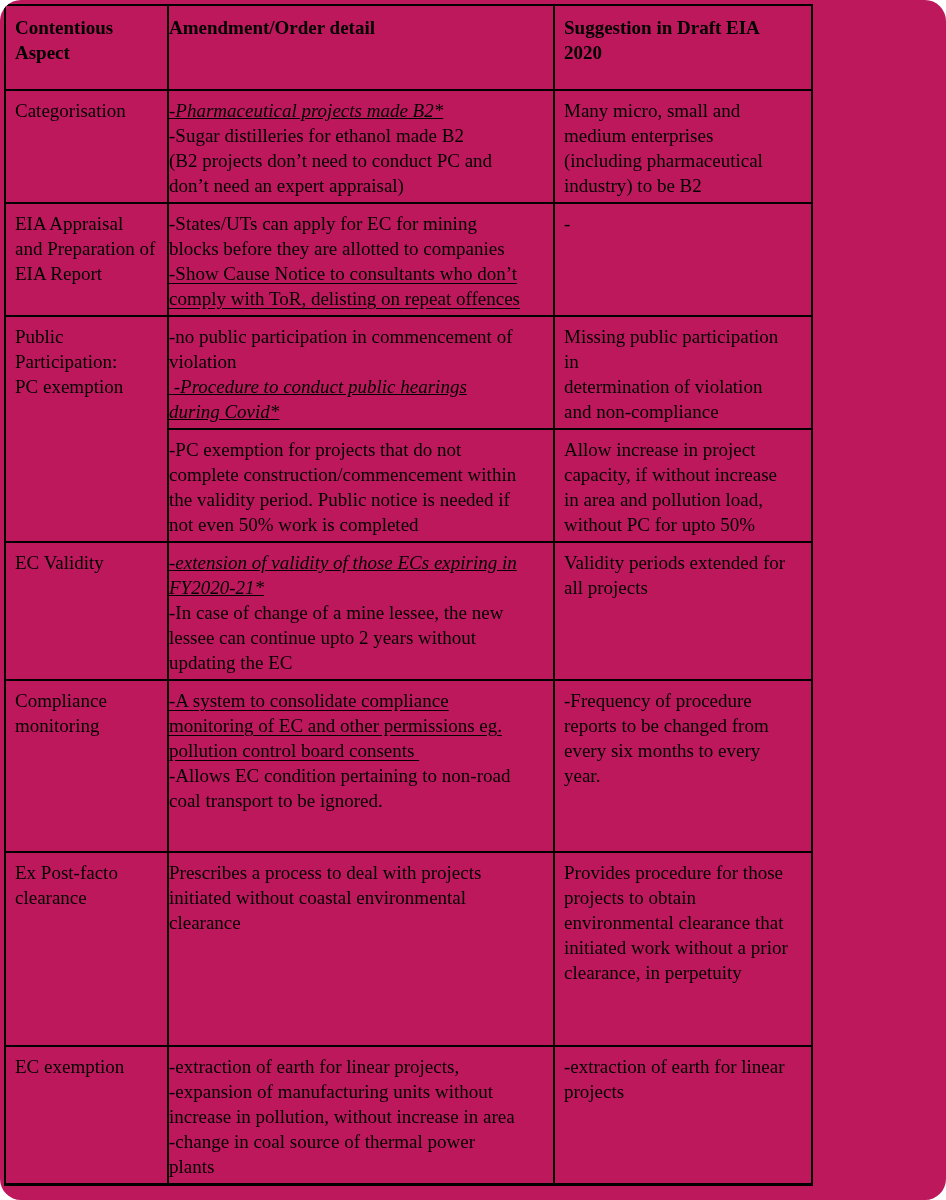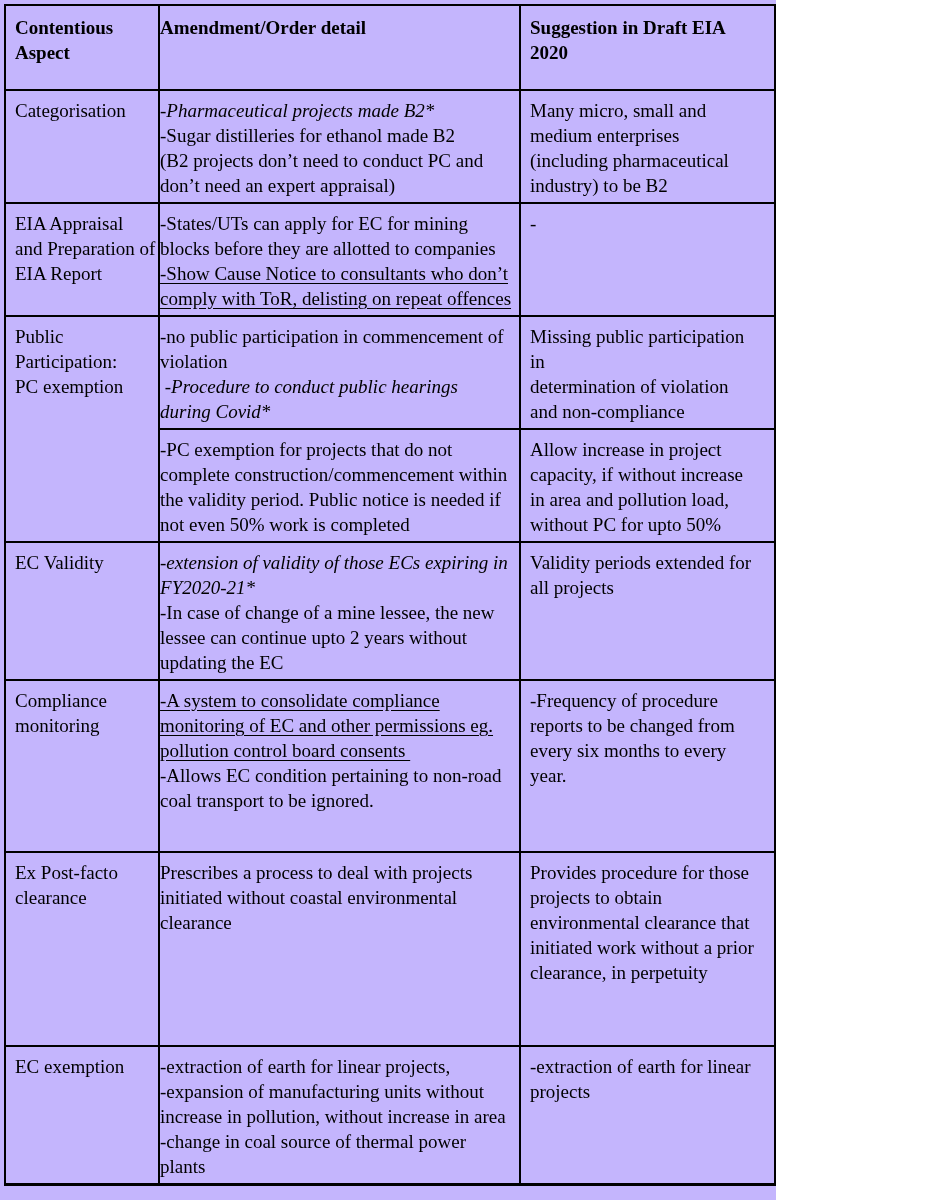--- a/index.html
+++ b/index.html
@@ -2,26 +2,27 @@
 <html><head>
 <meta charset="utf-8">
 <style>
   html, body {
     margin: 0;
     padding: 0;
     background: #ffffff;
   }
   .page {
     position: relative;
-    width: 776px;
+    width: 946px;
     height: 1200px;
-    background: #c4b5fd;
+    background: #be185d;
     overflow: hidden;
     font-family: "Liberation Serif", "DejaVu Serif", serif;
     color: #000000;
+    border-radius: 21px;
   }
   table.doc {
     position: absolute;
     left: 4px;
     top: 4px;
     border-collapse: collapse;
     table-layout: fixed;
     border: 2px solid #000000;
     border-bottom-width: 3px;
   }
@@ -39,21 +40,21 @@
   .c0 { padding: 7px 2px 4px 9px; }
   .c1 { padding: 7px 6px 4px 0; }
   .c2 { padding: 7px 20px 4px 9px; }
   th.c0, th.c1, th.c2 { padding-top: 9px; }
   
   .bt-t    { border-top-width: 3px; }   
   .bt-n    { border-top-width: 2px; }   
   .bt-thin { border-top-width: 1px; }   
   .bb      { border-bottom-width: 3px; }
   .ln { white-space: nowrap; }
-  .it { font-style: italic; }
+  .it { font-style: italic; text-decoration: underline; }
   .un { text-decoration: underline; text-underline-offset: 3px; }
 </style>
 </head>
 <body>
 
 <div class="page">
   <table class="doc" id="doc-table">
     <colgroup id="doc-cols">
         <col style="width: 163px;">
         <col style="width: 386px;">

